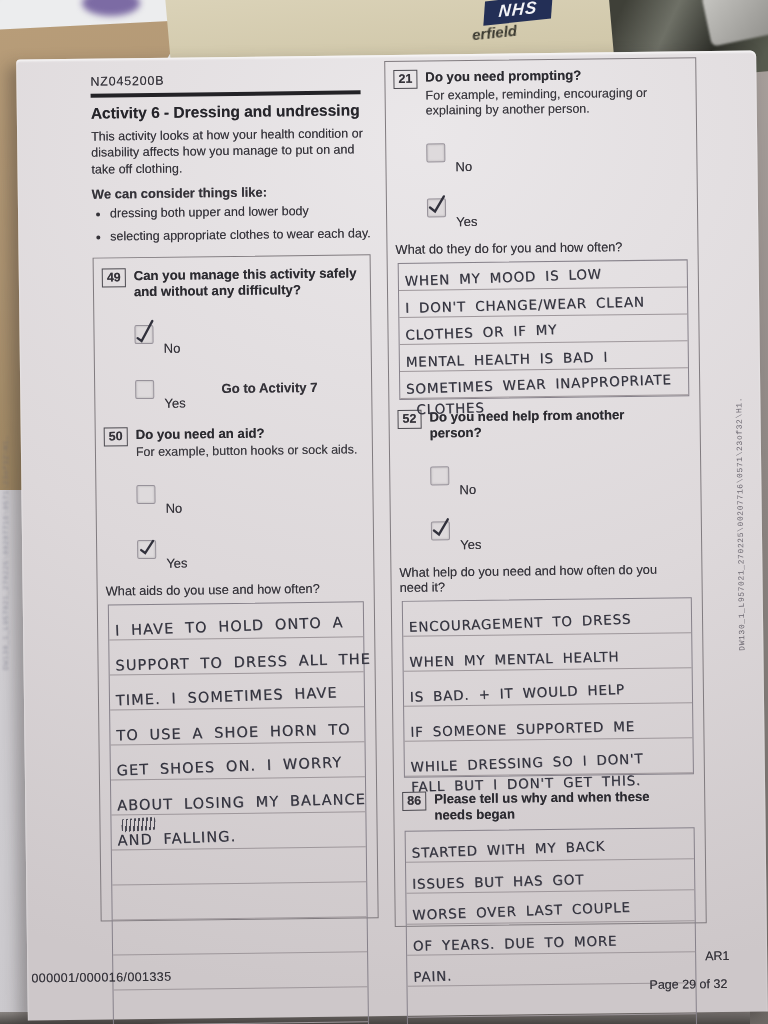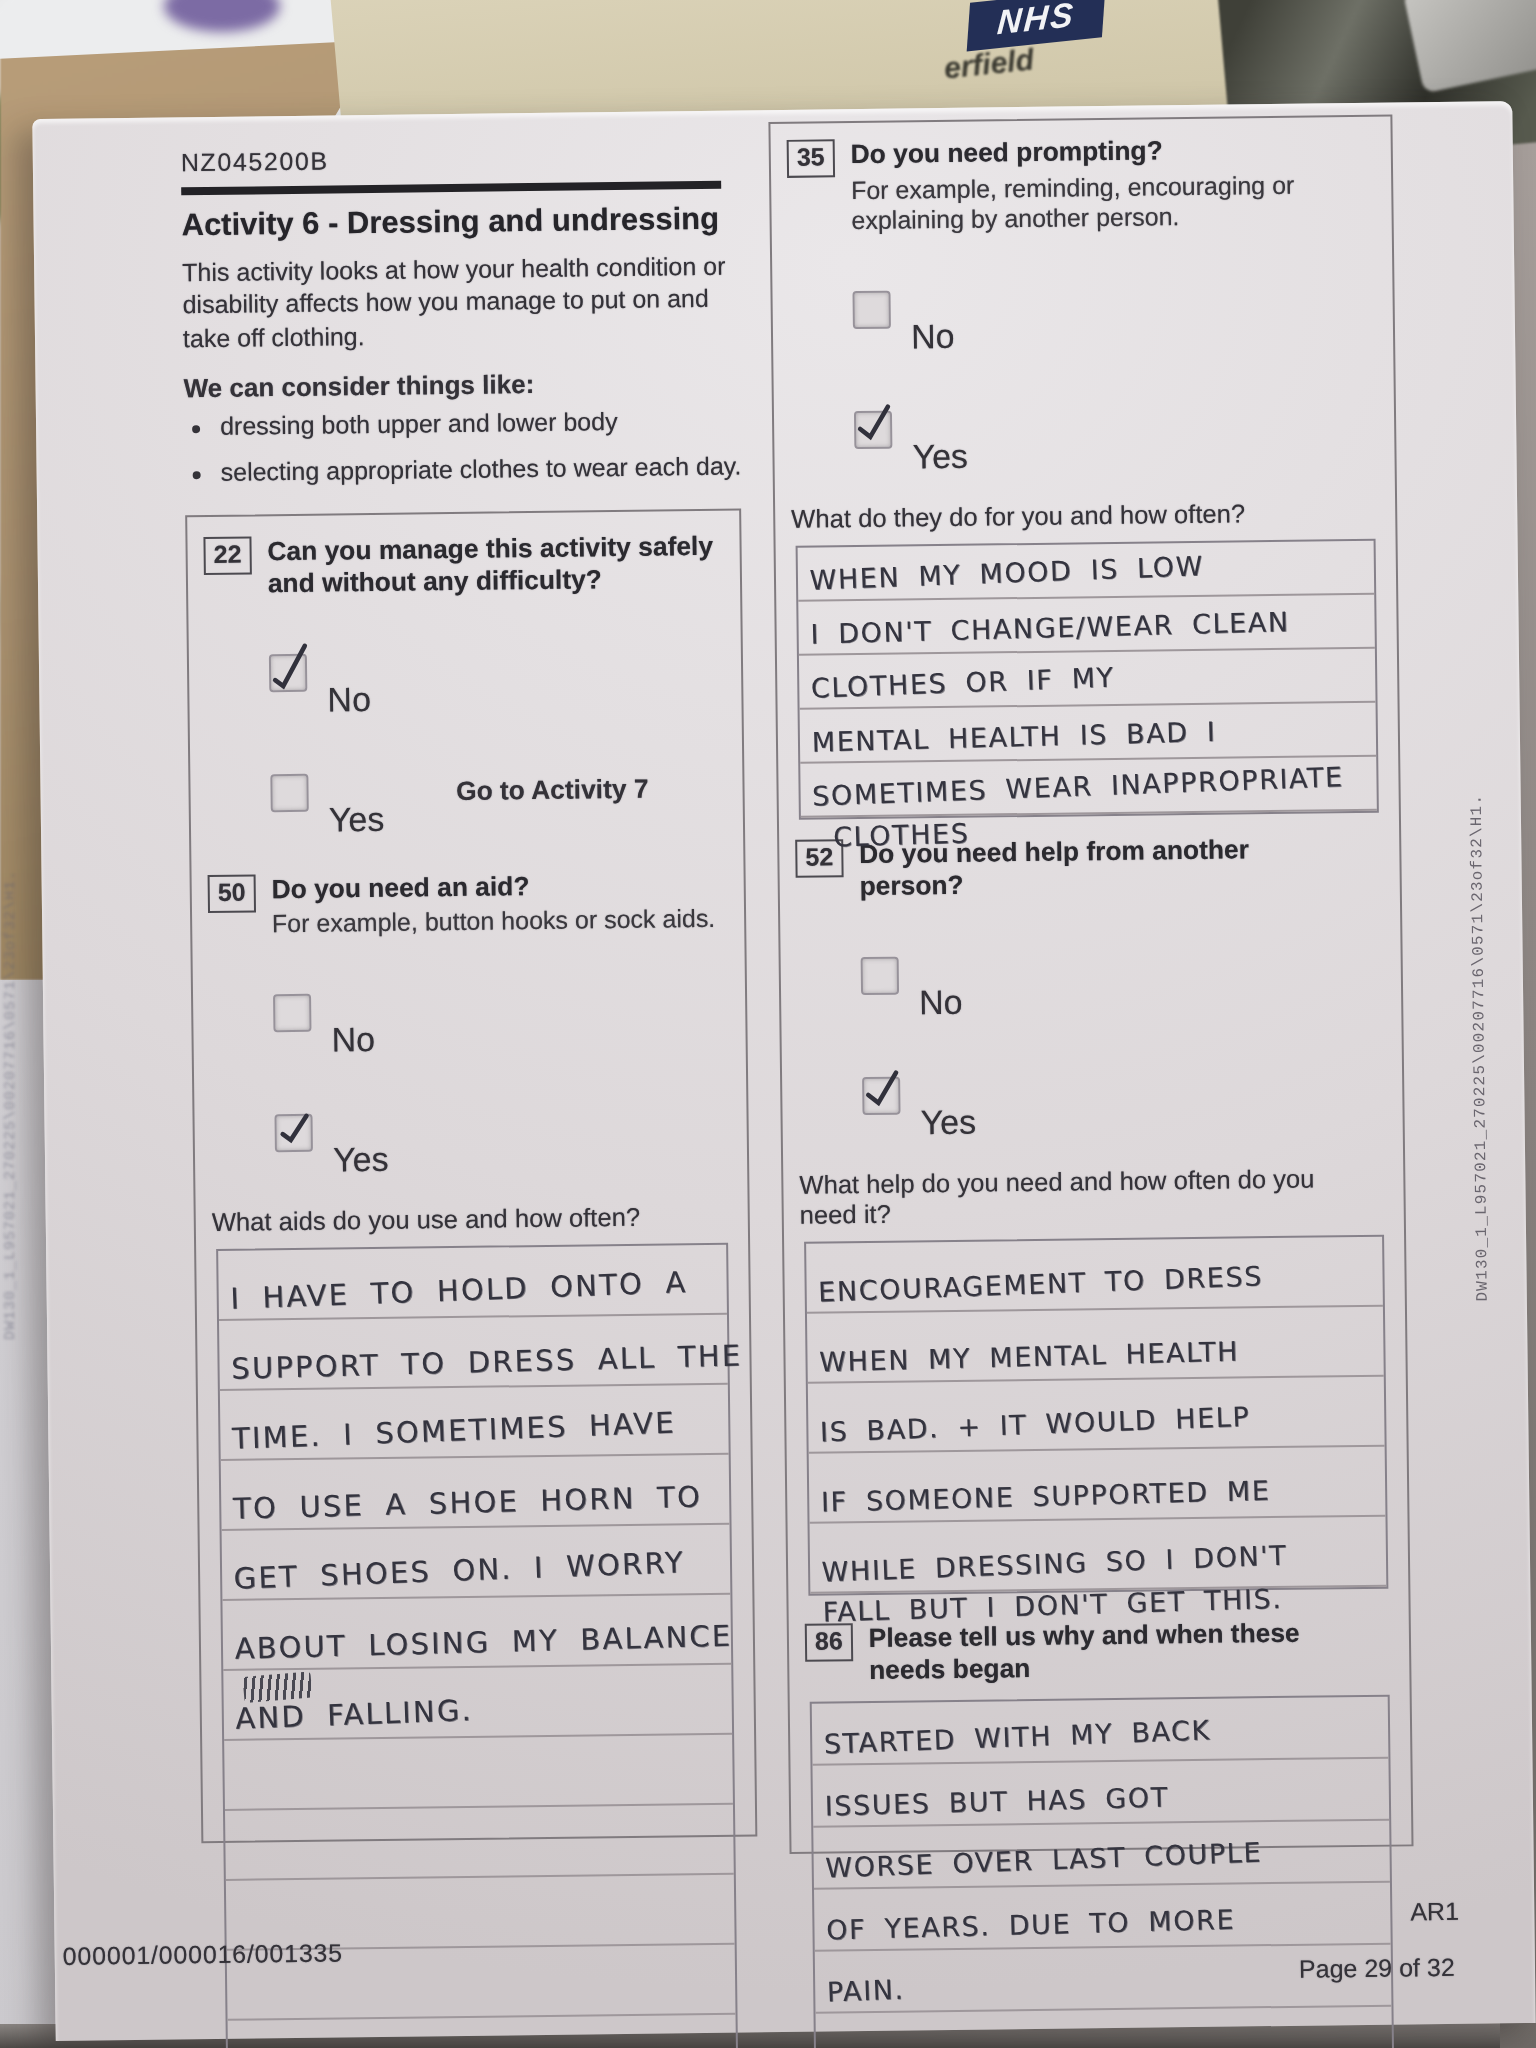--- a/index.html
+++ b/index.html
@@ -46,21 +46,21 @@
   .qbox.right{width:310px;height:856px;padding:8px 0 0 0;position:relative;}
 
   .qhead{display:flex;gap:8px;padding:0 8px;margin-bottom:4px;}
   .qnum{flex:0 0 auto;border:1.4px solid #4c4a50;font-weight:bold;font-size:12.5px;padding:1px 4px;height:15px;line-height:15px;}
   .qtitle{font-size:13.2px;font-weight:bold;line-height:1.25;color:#2b2a2f;}
   .qsub{display:block;font-weight:normal;font-size:12.5px;margin-top:2px;color:#3a383d;}
 
   .cbrow{display:flex;align-items:center;gap:10px;margin:12px 0 0 40px;position:relative;}
   .cb{width:17px;height:17px;background:#dedadc;border:1px solid #97929a;border-radius:2px;position:relative;box-shadow:inset 0 0 2px rgba(120,115,120,.5);}
   .cb svg{position:absolute;left:-2px;top:-8px;overflow:visible;}
-  .cblabel{font-size:17px;margin-top:28px;}
+  .cblabel{font-size:13px;margin-top:28px;}
   .goto{font-size:13.2px;font-weight:bold;margin-left:26px;}
   .prompt{font-size:12.8px;margin:12px 0 6px 8px;}
 
   .ansbox{border:1px solid #86818a;margin:4px 10px 0 10px;background:transparent;}
   .arow{position:relative;border-bottom:1px solid #9e979b;}
   .arow:last-child{border-bottom:none;}
   .a34{height:34px;} .a27{height:26px;} .a35{height:34px;} .a30{height:30px;}
 
   .hw{font-family:"DejaVu Sans",sans-serif;color:#34343f;font-size:14.5px;letter-spacing:1.1px;word-spacing:5px;white-space:nowrap;text-shadow:.4px .3px 0 rgba(52,52,64,.55);}
   .arow .hw{position:absolute;left:6px;bottom:1px;transform:rotate(-0.8deg);transform-origin:left bottom;}
@@ -107,21 +107,21 @@
       <p class="intro print">This activity looks at how your health condition or disability affects how you manage to put on and take off clothing.</p>
       <div class="consider print">We can consider things like:</div>
       <ul class="bullets print">
         <li>dressing both upper and lower body</li>
         <li>selecting appropriate clothes to wear each day.</li>
       </ul>
 
       <div class="qbox left">
 
         <div class="qhead">
-          <span class="qnum print">22</span>
+          <span class="qnum print">49</span>
           <div class="qtitle print">Can you manage this activity safely and without any difficulty?</div>
         </div>
         <div class="cbrow">
           <span class="cb">
             <svg width="24" height="26" viewBox="0 0 24 26">
                 <path class="tick-path" d="M4 20 l4 3 L19 3"></path>
               </svg>
           </span>
           <span class="cblabel print">No</span>
         </div>
@@ -179,21 +179,21 @@
           <div class="arow a34"></div>
           <div class="arow a34"></div>
         </div>
       </div>
     </div>
 
     <div class="col-right">
       <div class="qbox right">
 
         <div class="qhead">
-          <span class="qnum print">35</span>
+          <span class="qnum print">21</span>
           <div class="qtitle print">
             <span>Do you need prompting?</span>
             <span class="qsub">For example, reminding, encouraging or explaining by another person.</span>
           </div>
         </div>
         <div class="cbrow">
           <span class="cb"></span>
           <span class="cblabel print">No</span>
         </div>
         <div class="cbrow">

